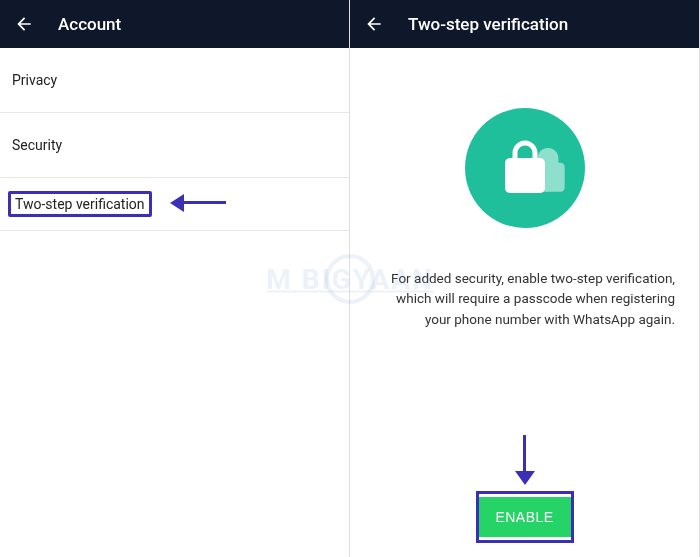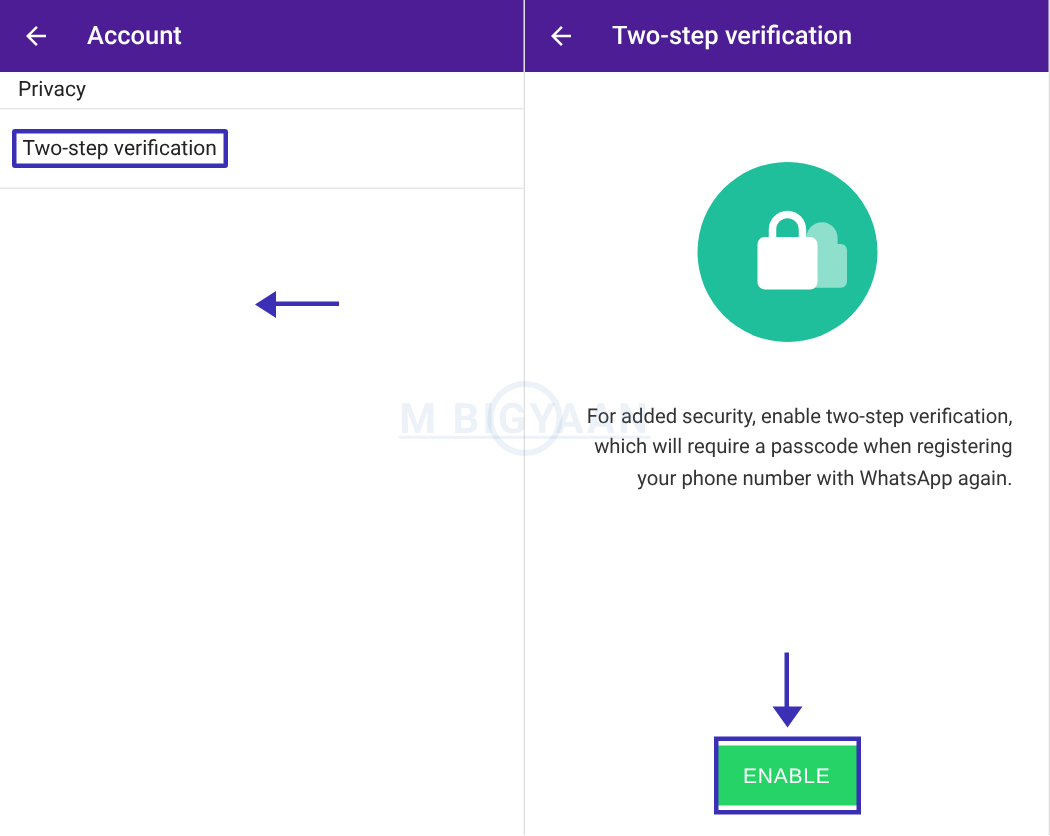--- a/index.html
+++ b/index.html
@@ -14,21 +14,21 @@
     .screen {
       width: 50%;
       height: 100%;
       display: flex;
       flex-direction: column;
       border-right: 1px solid #ddd;
       position: relative;
     }
     .screen:last-child { border-right: none; }
     .header {
-      background: #4c1d95;
+      background: #0f172a;
       color: #fff;
       height: 48px;
       display: flex;
       align-items: center;
       padding: 0 14px;
     }
     .back-icon {
       width: 20px;
       height: 20px;
       display: flex;
@@ -39,21 +39,21 @@
     .header-title {
       font-size: 17px;
       font-weight: 500;
     }
     .body {
       flex: 1;
       background: #fff;
       position: relative;
     }
     .list-item {
-      padding: 4px 12px;
+      padding: 24px 12px;
       font-size: 14px;
       color: #222;
       border-bottom: 1px solid #e6e6e6;
       cursor: pointer;
     }
     .highlight-box {
       display: inline-block;
       padding: 2px 4px;
       border: 3px solid #3a2fb5;
       border-radius: 2px;
@@ -190,20 +190,21 @@
   <div class="header">
     <span class="back-icon">
       <svg viewBox="0 0 24 24" width="20" height="20" fill="#fff">
           <path d="M20 11H7.83l5.59-5.59L12 4l-8 8 8 8 1.41-1.41L7.83 13H20z"></path>
         </svg>
     </span>
     <span class="header-title">Account</span>
   </div>
   <div class="body">
     <div class="list-item">Privacy</div>
+    <div class="list-item">Security</div>
     <div class="list-item" style="padding:13px 8px;">
       <span class="highlight-box">
         <span>Two-step verification</span>
       </span>
     </div>
 
     <div class="arrow-left">
       <div class="arrow-line"></div>
       <div class="arrow-head"></div>
     </div>

